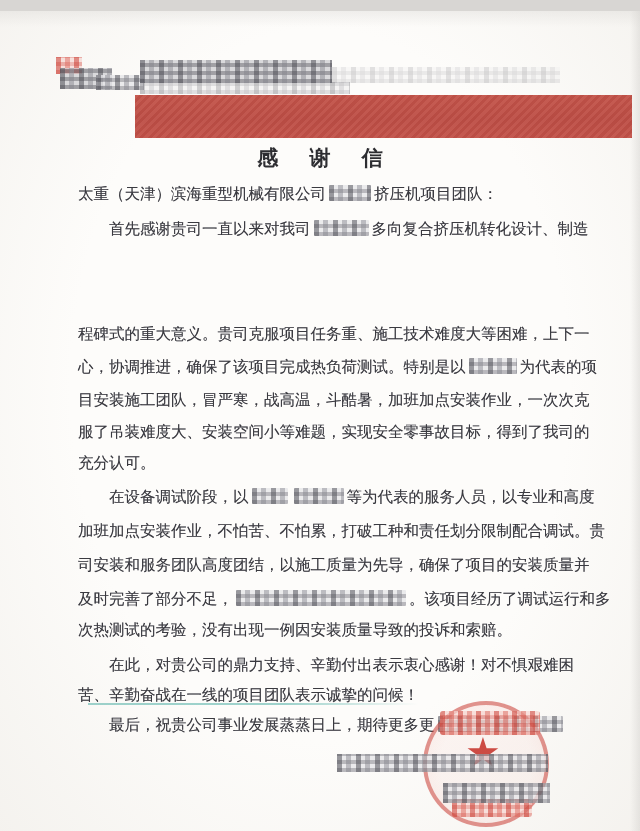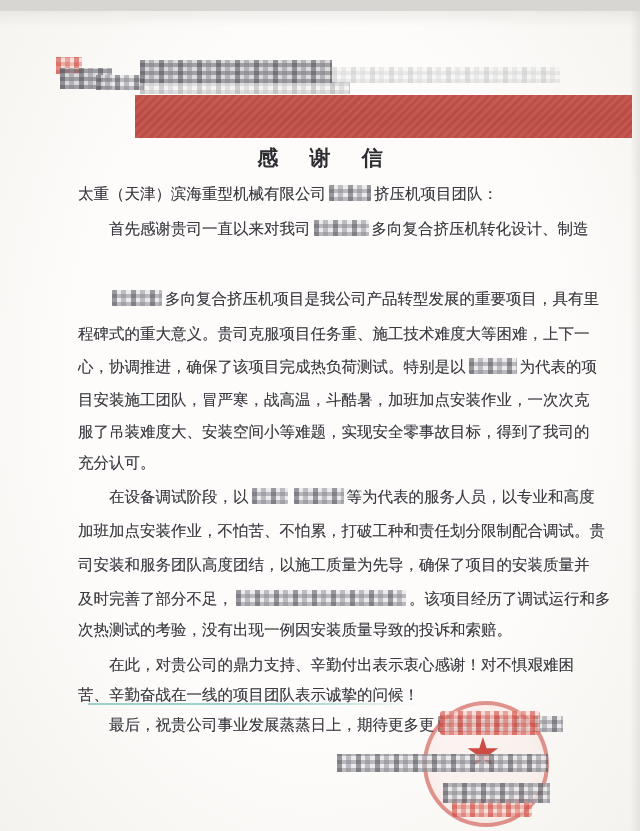--- a/index.html
+++ b/index.html
@@ -84,21 +84,20 @@
     <div class="mosaic mg light" style="left:332px;top:56px;width:228px;height:16px;opacity:0.28;"></div>
   </div>
 
   <div class="banner"></div>
 
   <div class="doc-title">感 谢 信</div>
 
   <div class="letter-body">
       <div class="line indent" style="top: 207px;"><span>首先感谢贵司一直以来对我司</span><span class="redact" style="width: 55px;"></span><span>多向复合挤压机转化设计、制造</span></div>
       <div class="line" style="top: 172px;"><span>太重（天津）滨海重型机械有限公司</span><span class="redact" style="width: 42px;"></span><span>挤压机项目团队：</span></div>
-      <div class="line indent" style="top: 277px;"><span class="redact" style="width: 50px;"></span><span>多向复合挤压机项目是我公司产品转型发展的重要项目，具有里</span></div>
       <div class="line" style="top: 345px;"><span>心，协调推进，确保了该项目完成热负荷测试。特别是以</span><span class="redact" style="width: 48px;"></span><span>为代表的项</span></div>
       <div class="line" style="top: 312px;"><span>程碑式的重大意义。贵司克服项目任务重、施工技术难度大等困难，上下一</span></div>
       <div class="line" style="top: 378px;"><span>目安装施工团队，冒严寒，战高温，斗酷暑，加班加点安装作业，一次次克</span></div>
       <div class="line" style="top: 410px;"><span>服了吊装难度大、安装空间小等难题，实现安全零事故目标，得到了我司的</span></div>
       <div class="line" style="top: 441px;"><span>充分认可。</span></div>
       <div class="line indent" style="top: 475px;"><span>在设备调试阶段，以</span><span class="redact" style="width: 36px;"></span><span class="redact" style="width: 50px;"></span><span>等为代表的服务人员，以专业和高度</span></div>
       <div class="line" style="top: 509px;"><span>加班加点安装作业，不怕苦、不怕累，打破工种和责任划分限制配合调试。贵</span></div>
       <div class="line" style="top: 543px;"><span>司安装和服务团队高度团结，以施工质量为先导，确保了项目的安装质量并</span></div>
       <div class="line" style="top: 577px;"><span>及时完善了部分不足，</span><span class="redact" style="width: 170px;"></span><span>。该项目经历了调试运行和多</span></div>
       <div class="line" style="top: 608px;"><span>次热测试的考验，没有出现一例因安装质量导致的投诉和索赔。</span></div>

